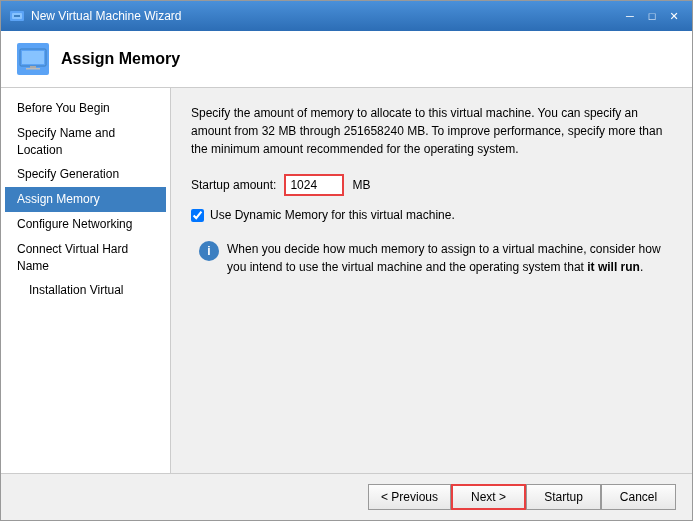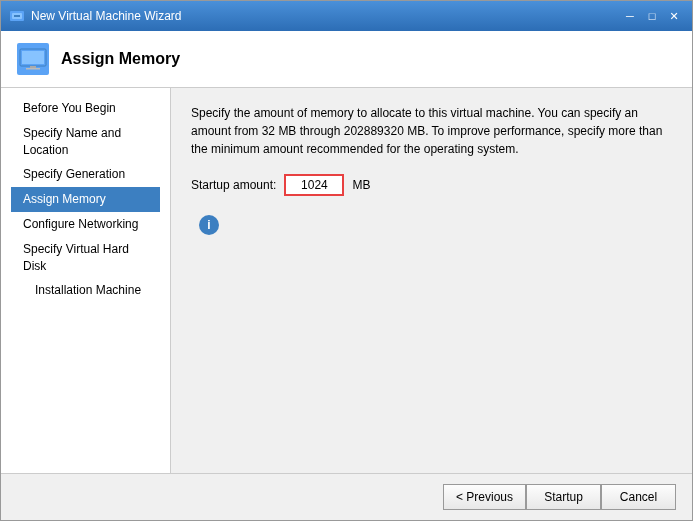--- a/index.html
+++ b/index.html
@@ -90,21 +90,21 @@
     .content-area {
       display: flex;
       flex: 1;
       overflow: hidden;
     }
 
     .sidebar {
       width: 170px;
       background: white;
       border-right: 1px solid #ccc;
-      padding: 8px 10px;
+      padding: 8px 4px;
       flex-shrink: 0;
     }
     .sidebar-item {
       padding: 4px 12px;
       cursor: pointer;
       color: #000;
       font-size: 12px;
       line-height: 1.4;
     }
     .sidebar-item.active {
@@ -139,21 +139,21 @@
       font-size: 12px;
       color: #000;
       white-space: nowrap;
     }
     .memory-input {
       width: 60px;
       height: 22px;
       border: 2px solid #e84040;
       padding: 2px 4px;
       font-size: 12px;
-      text-align: center;
+      text-align: left;
       outline: none;
     }
     .unit-label {
       font-size: 12px;
       color: #000;
     }
 
     .checkbox-row {
       display: flex;
       align-items: center;
@@ -256,38 +256,46 @@
   </div>
 
   <div class="content-area">
 
     <div class="sidebar">
     <div class="sidebar-item">Before You Begin</div>
         <div class="sidebar-item">Specify Name and Location</div>
         <div class="sidebar-item">Specify Generation</div>
         <div class="sidebar-item active">Assign Memory</div>
         <div class="sidebar-item">Configure Networking</div>
-        <div class="sidebar-item">Specify Virtual Hard Disk</div>
-        <div class="sidebar-item indented">Installation Machine</div>
+        <div class="sidebar-item">Connect Virtual Hard Name</div>
+        <div class="sidebar-item indented">Installation Virtual</div>
       </div>
 
     <div class="main-content">
-      <p class="description-text">Specify the amount of memory to allocate to this virtual machine. You can specify an amount from 32 MB through 202889320 MB. To improve performance, specify more than the minimum amount recommended for the operating system.</p>
+      <p class="description-text">Specify the amount of memory to allocate to this virtual machine. You can specify an amount from 32 MB through 251658240 MB. To improve performance, specify more than the minimum amount recommended for the operating system.</p>
 
       <div class="form-row">
         <span class="form-label">Startup amount:</span>
         <input type="text" class="memory-input" value="1024" style="">
         <span class="unit-label">MB</span>
       </div>
 
+      <div class="checkbox-row">
+        <input type="checkbox" id="dynmem" checked="" style="">
+        <label class="checkbox-label" for="dynmem">Use Dynamic Memory for this virtual machine.</label>
+      </div>
 
       <div class="info-box">
         <div class="info-icon">i</div>
+        <span class="info-text">
+          <span>When you decide how much memory to assign to a virtual machine, consider how you intend to use the virtual machine and the operating system that </span><span class="bold">it will run</span><span>.</span>
+        </span>
       </div>
     </div>
   </div>
 
   <div class="footer">
     <button class="footer-btn">&lt; Previous</button>
+    <button class="footer-btn active-next">Next &gt;</button>
     <button class="footer-btn">Startup</button>
     <button class="footer-btn">Cancel</button>
   </div>
 </div>
 
 </body></html>

